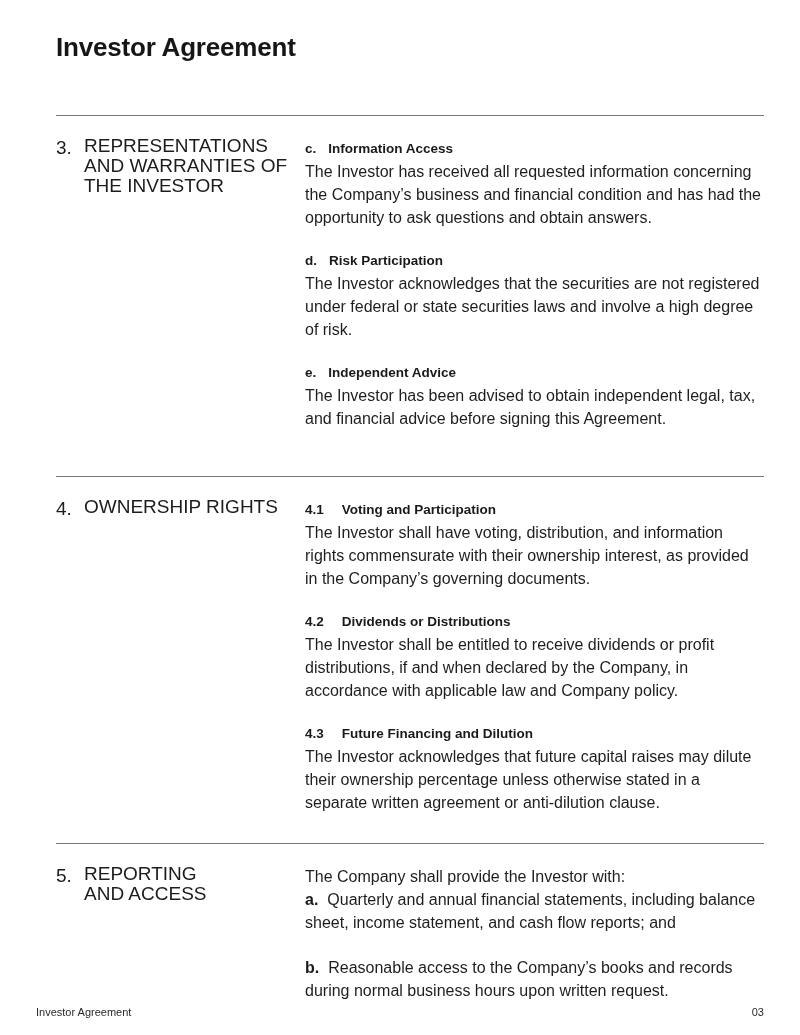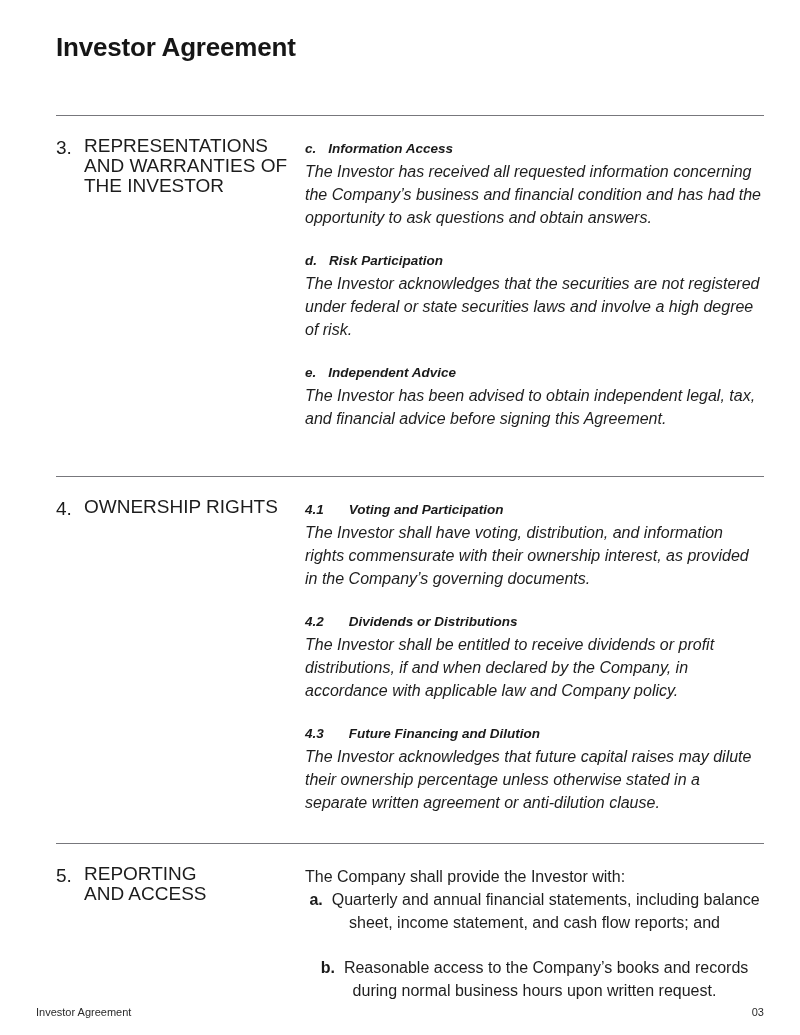--- a/index.html
+++ b/index.html
@@ -61,42 +61,42 @@
     white-space: pre-line;
     letter-spacing: 0;
   }
 
   .sec-right {
     flex: 1 1 auto;
     min-width: 0;
     padding-top: 1px;
   }
 
-  .sub-item { margin-bottom: 20px; font-style: italic; }
+  .sub-item { margin-bottom: 20px; }
   .sub-item:last-child { margin-bottom: 0; }
 
   .sub-heading {
     font-size: 13.5px;
     line-height: 23px;
     font-weight: 700;
     color: #1a1a1a;
   }
   .sub-heading .marker { margin-right: 12px; }
-  .sub-heading .marker.numeric { margin-right: 25px; }
+  .sub-heading .marker.numeric { margin-right: 18px; }
 
   p.body-text {
     font-size: 16px;
     line-height: 23px;
     font-weight: 400;
     color: #1e1e1e;
   }
 
   p.intro-text { }
 
-  .list-item { margin-bottom: 22px; text-align: center; }
+  .list-item { margin-bottom: 22px; }
   .list-item:last-child { margin-bottom: 0; }
   .list-item .marker {
     font-weight: 700;
     color: #1a1a1a;
     margin-right: 9px;
   }
 
   .page-footer {
     position: absolute;
     left: 36px;

